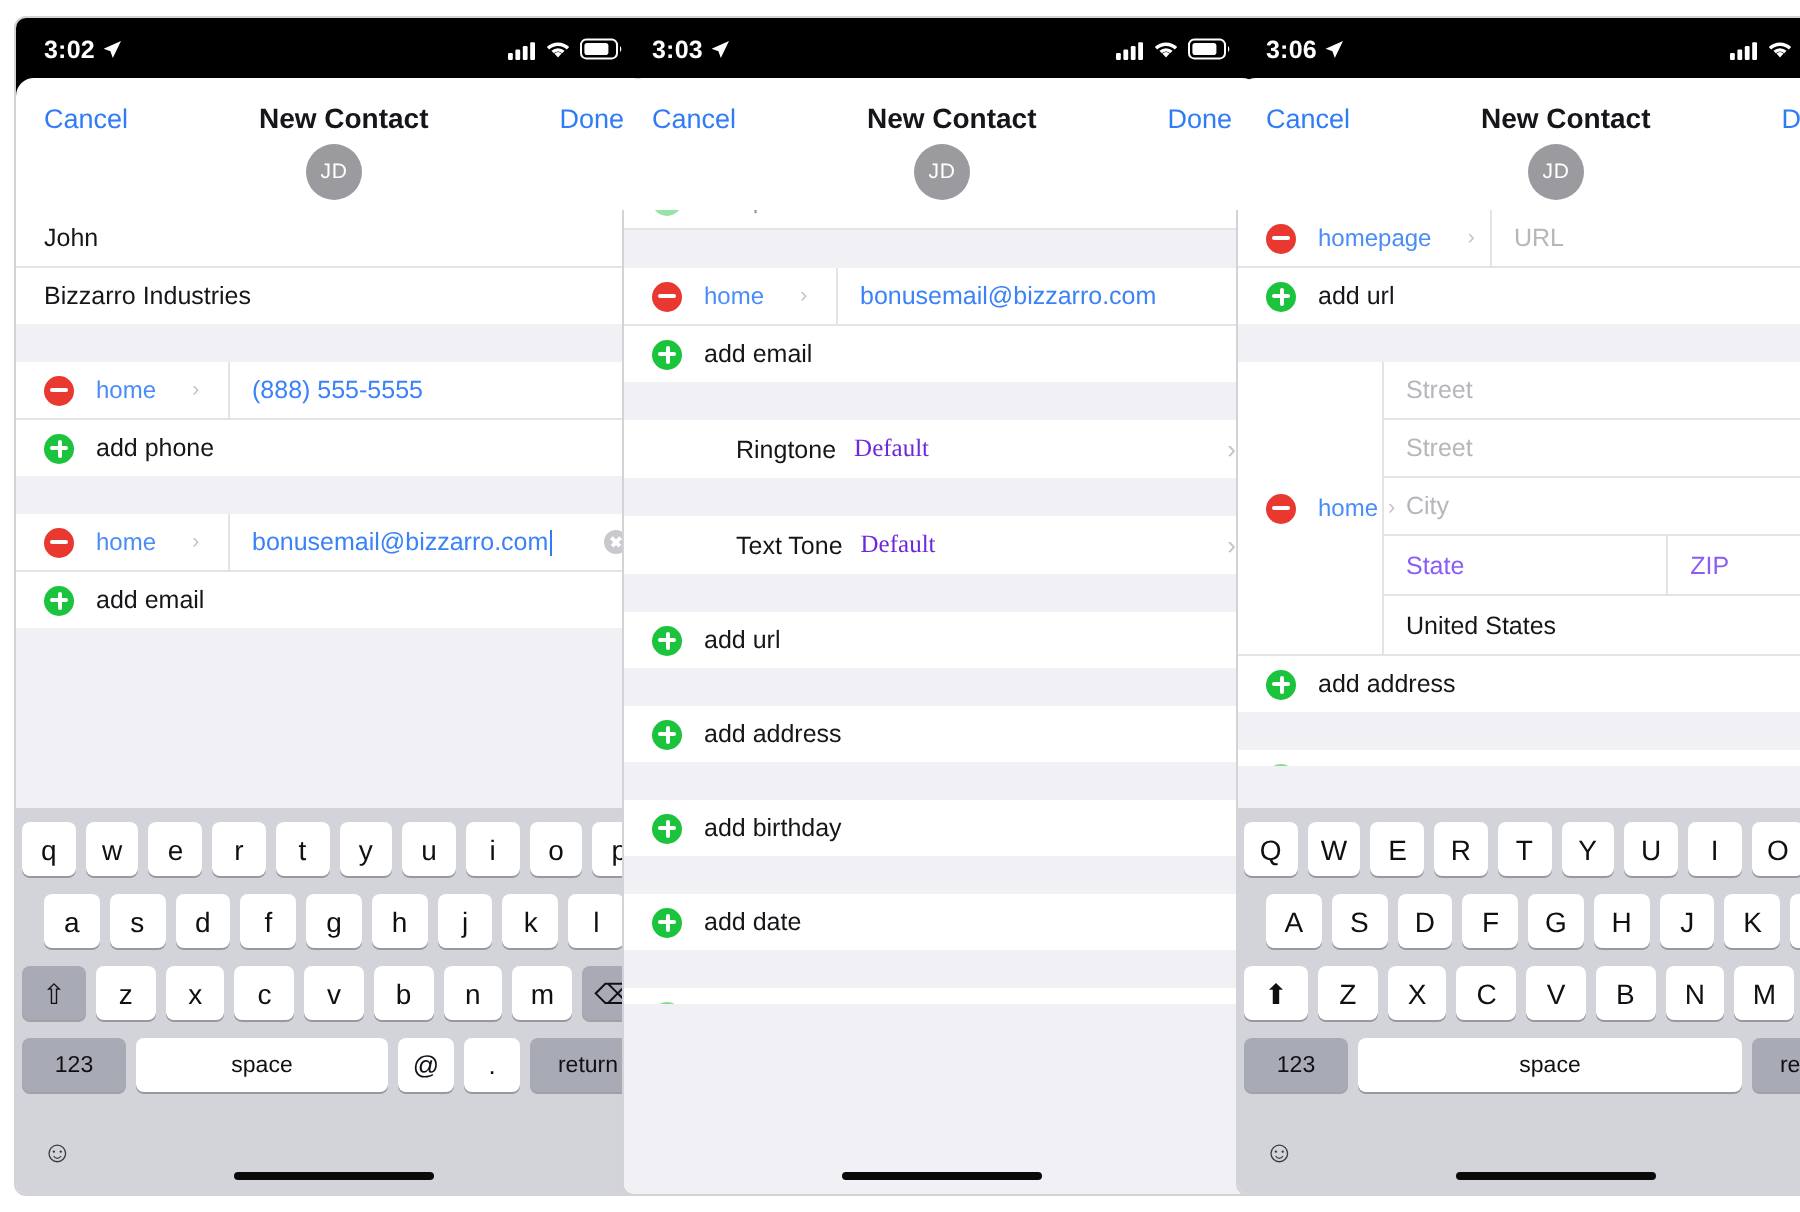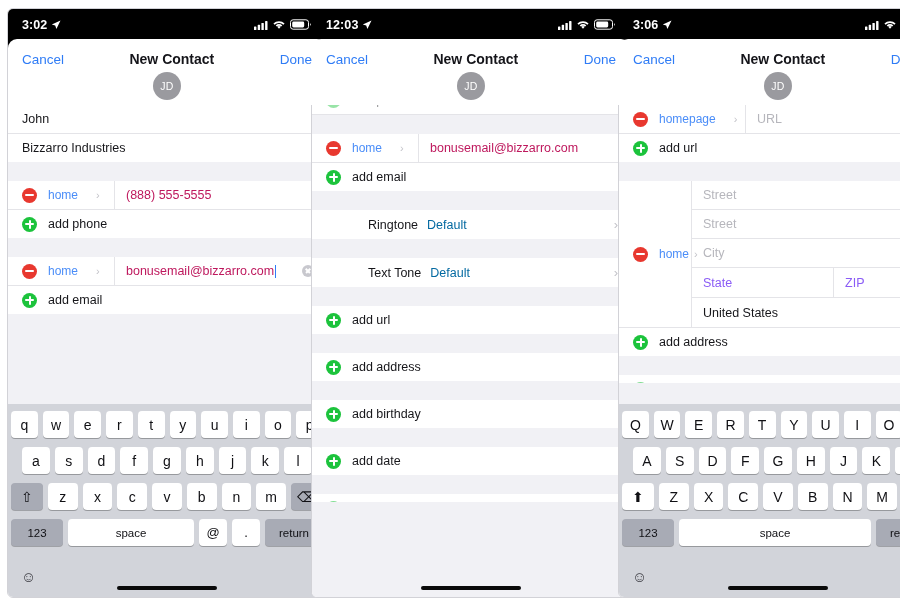--- a/index.html
+++ b/index.html
@@ -195,21 +195,21 @@
   }
   .vdiv {
     width: 1px;
     align-self: stretch;
     background: #e4e4e8;
     margin-right: 11px;
   }
   .val {
     flex: 1 1 auto;
     font-size: 12.5px;
-    color: #be185d;
+    color: #3b82f6;
     padding: 7px 0;
     display: flex;
     align-items: center;
   }
   .val.placeholder { color: #b6b6bc; }
   .addline { padding: 7px 0; font-size: 12.5px; color: #16161a; }
 
   .caret {
     display: inline-block;
     width: 1px; height: 13px;
@@ -272,21 +272,21 @@
   
   .pair-row {
     display: flex;
     align-items: center;
     padding-left: 56px;
     min-height: 29px;
     background: #ffffff;
     font-size: 12.5px;
   }
   .pair-key { color: #16161a; margin-right: 9px; }
-  .pair-val { color: #0369a1; }
+  .pair-val { color: #6d28d9; font-family: Liberation Serif, serif; }
 
   
   .addr-block { display: flex; background: #ffffff; }
   .addr-left {
     width: 72px; flex: 0 0 72px;
     display: flex;
     align-items: center;
     padding-left: 14px;
     gap: 5px;
   }
@@ -517,21 +517,21 @@
       <div class="kb-bottom">
         <span class="emoji">☺</span>
         <span class="home-ind"></span>
       </div>
     </div>
   </div>
 
   <div class="phone" id="phone-2">
     <div class="statusbar">
       <div class="status-time">
-        <span>12:03</span>
+        <span>3:03</span>
         <svg class="loc-arrow" width="10" height="10" viewBox="0 0 10 10">
             <path d="M9.5 0.5 L0.8 4.4 L4.2 5.6 L5.4 9 Z" fill="#ffffff"></path>
           </svg>
       </div>
       <div class="status-right">
         <svg width="14" height="10" viewBox="0 0 14 10">
             <rect x="0" y="6.5" width="2.4" height="3.5" rx=".6" fill="#fff"></rect>
             <rect x="3.7" y="4.8" width="2.4" height="5.2" rx=".6" fill="#fff"></rect>
             <rect x="7.4" y="3" width="2.4" height="7" rx=".6" fill="#fff"></rect>
             <rect x="11.1" y="1.1" width="2.4" height="8.9" rx=".6" fill="#fff"></rect>

